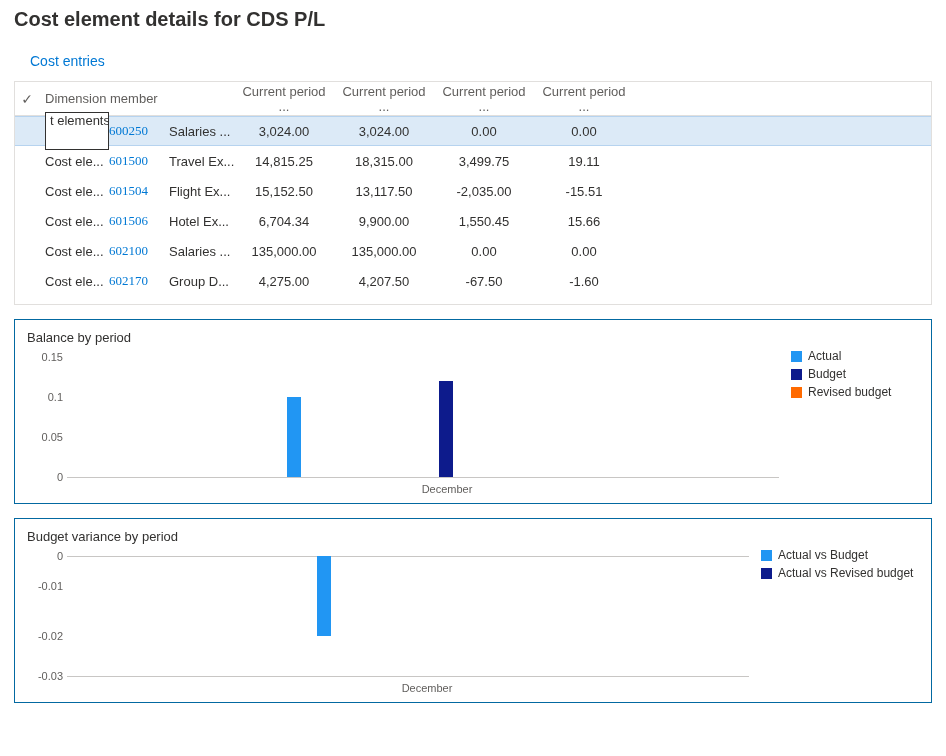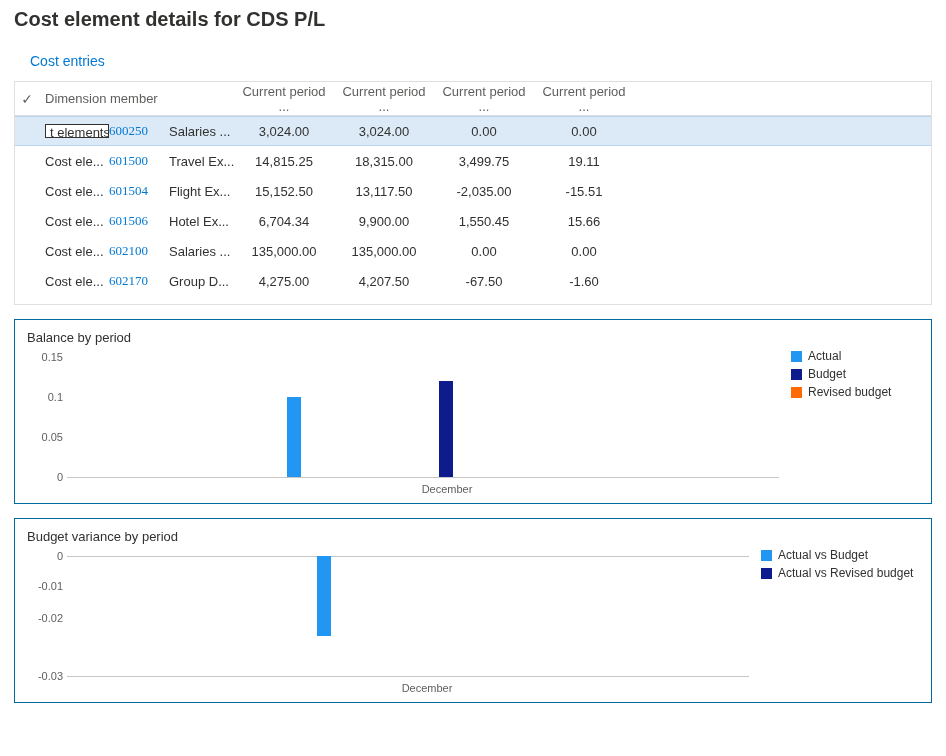--- a/index.html
+++ b/index.html
@@ -50,21 +50,21 @@
     font-size: 13px;
   }
   .grid-row.selected {
     background: #dceaf7;
     border-top: 1px solid #b6d3ef;
     border-bottom: 1px solid #b6d3ef;
   }
   .cell-editor {
     border: 1px solid #323130;
     background: #fff;
-    height: 14px;
+    height: 38px;
     padding: 0 4px;
     font-size: 13px;
     width: 64px;
     overflow: hidden;
     white-space: nowrap;
   }
   .check-glyph {
     color: #605e5c;
     font-size: 14px;
   }
@@ -246,21 +246,21 @@
   </div>
 </div>
 
 
 <div class="chart-panel">
   <div class="chart-title">Budget variance by period</div>
   <div class="chart-body">
     <div class="plot-area">
       <div class="y-tick" style="top:10px">0</div>
       <div class="y-tick" style="top:40px">-0.01</div>
-      <div class="y-tick" style="top:72px">-0.02</div>
+      <div class="y-tick" style="top:90px">-0.02</div>
       <div class="y-tick" style="top:130px">-0.03</div>
       <div class="axis-line" style="top:10px"></div>
       <div class="axis-line" style="top:130px"></div>
 
       <div class="bar down c-actual" style="left:290px; top:10px; height:80px"></div>
       <div class="x-label" style="left:400px; top:136px">December</div>
     </div>
     <div class="legend" style="width:170px">
       <div class="legend-item">
           <span class="swatch c-actual"></span>

